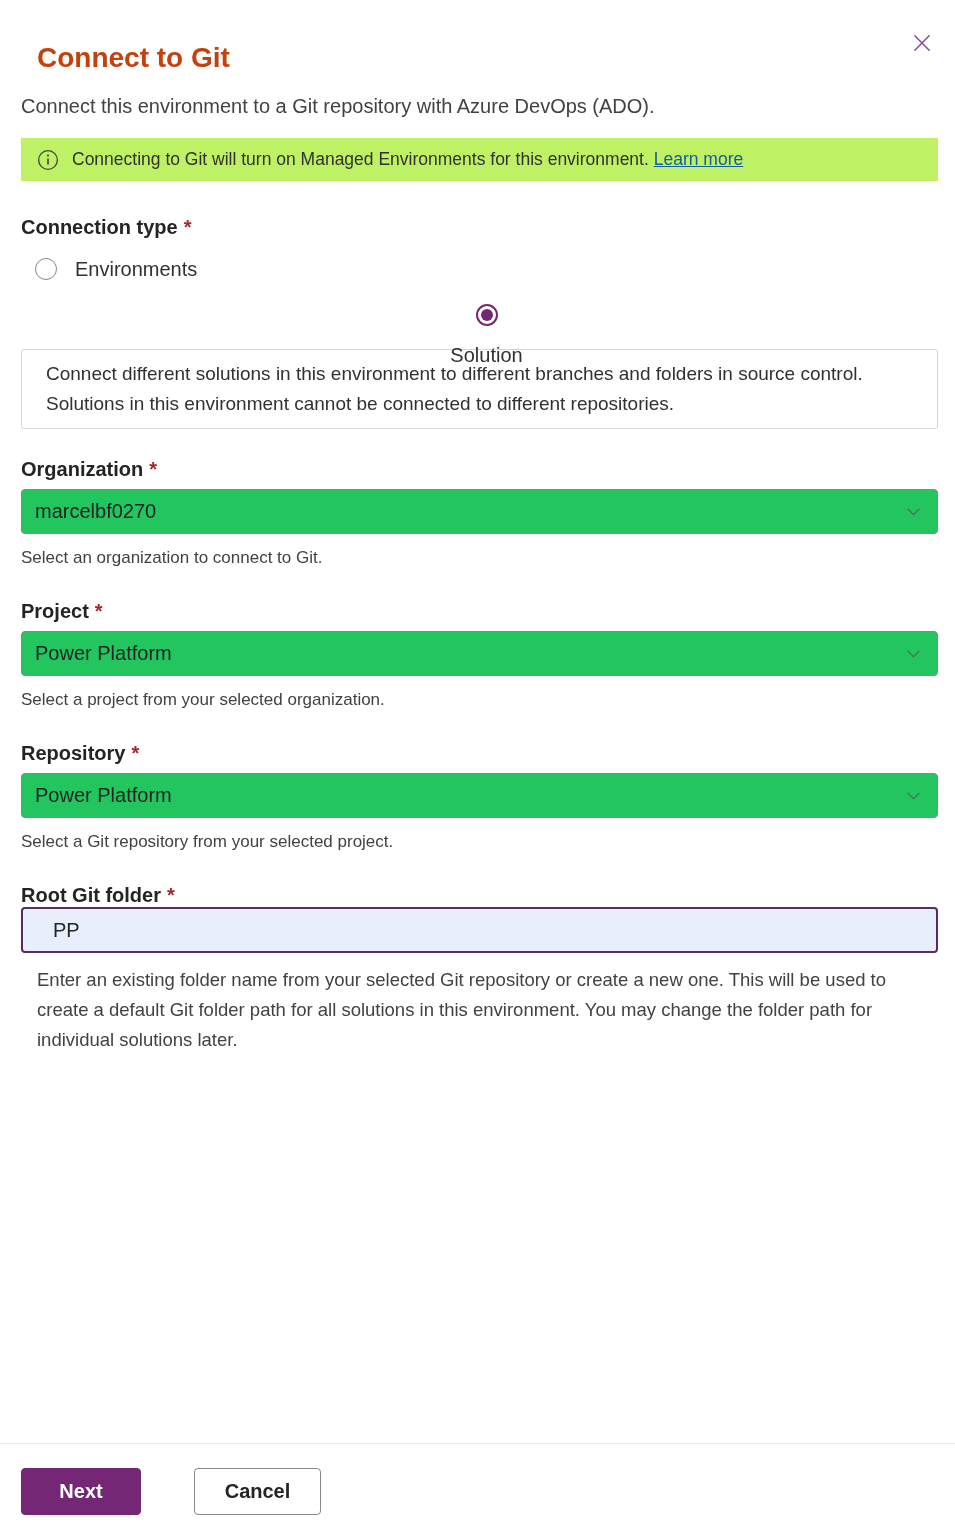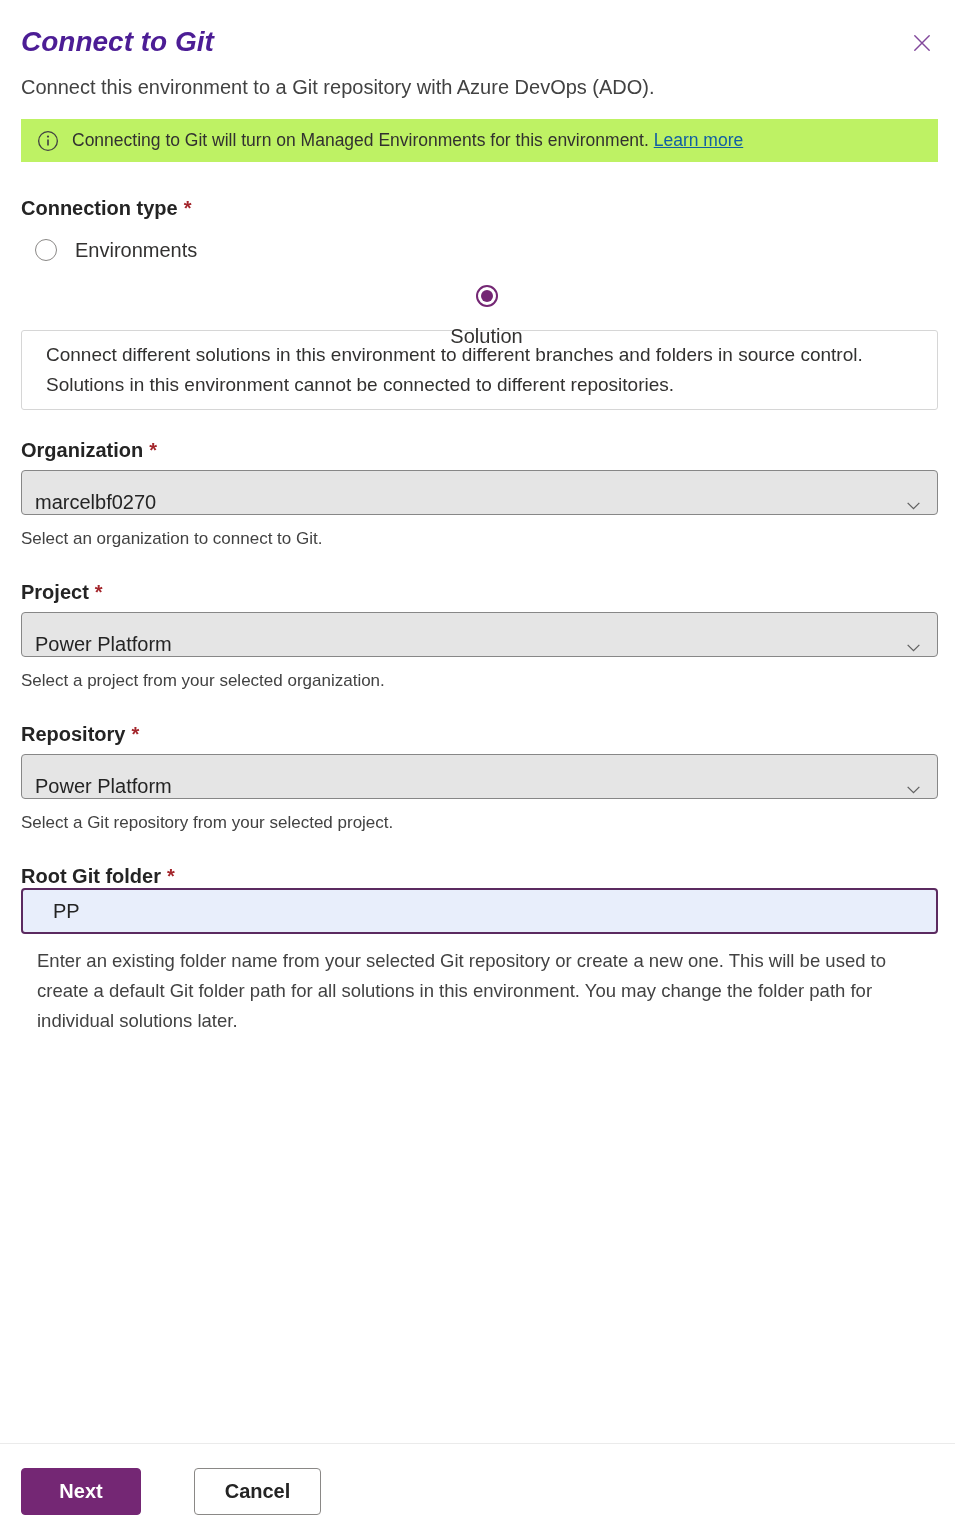--- a/index.html
+++ b/index.html
@@ -11,26 +11,25 @@
     background: #ffffff;
     font-family: "Liberation Sans", sans-serif;
     color: #242424;
     overflow: hidden;
   }
   .content { padding: 0 17px 0 21px; }
 
   
   .header { position: relative; padding-top: 23px; }
   .title {
-    margin: 0;
+    margin: 16px;
     font-size: 28px;
     font-weight: 700;
     line-height: 38px;
-    color: #4c1d95;
-    font-style: italic;
+    color: #c2410c;
   }
   .close-btn {
     position: absolute;
     top: 27px;
     right: 0;
     width: 32px;
     height: 32px;
     background: transparent;
     border: none;
     padding: 4px;
@@ -119,23 +118,23 @@
   }
 
   
   .field { margin-top: 28px; }
   .field + .field { margin-top: 32px; }
   .combo {
     margin-top: 8px;
     height: 45px;
     border: 1px solid #878787;
     border-radius: 4px;
-    background: #e5e5e5;
-    display: flex;
-    align-items: flex-end;
+    background: #22c55e;
+    display: flex;
+    align-items: center;
     justify-content: space-between;
     padding: 0 13px;
     font-size: 20px;
     color: #242424;
     cursor: pointer;
   }
   .combo .chevron { display: flex; align-items: center; padding-right: 2px; }
   .helper {
     margin-top: 14px;
     font-size: 17px;

